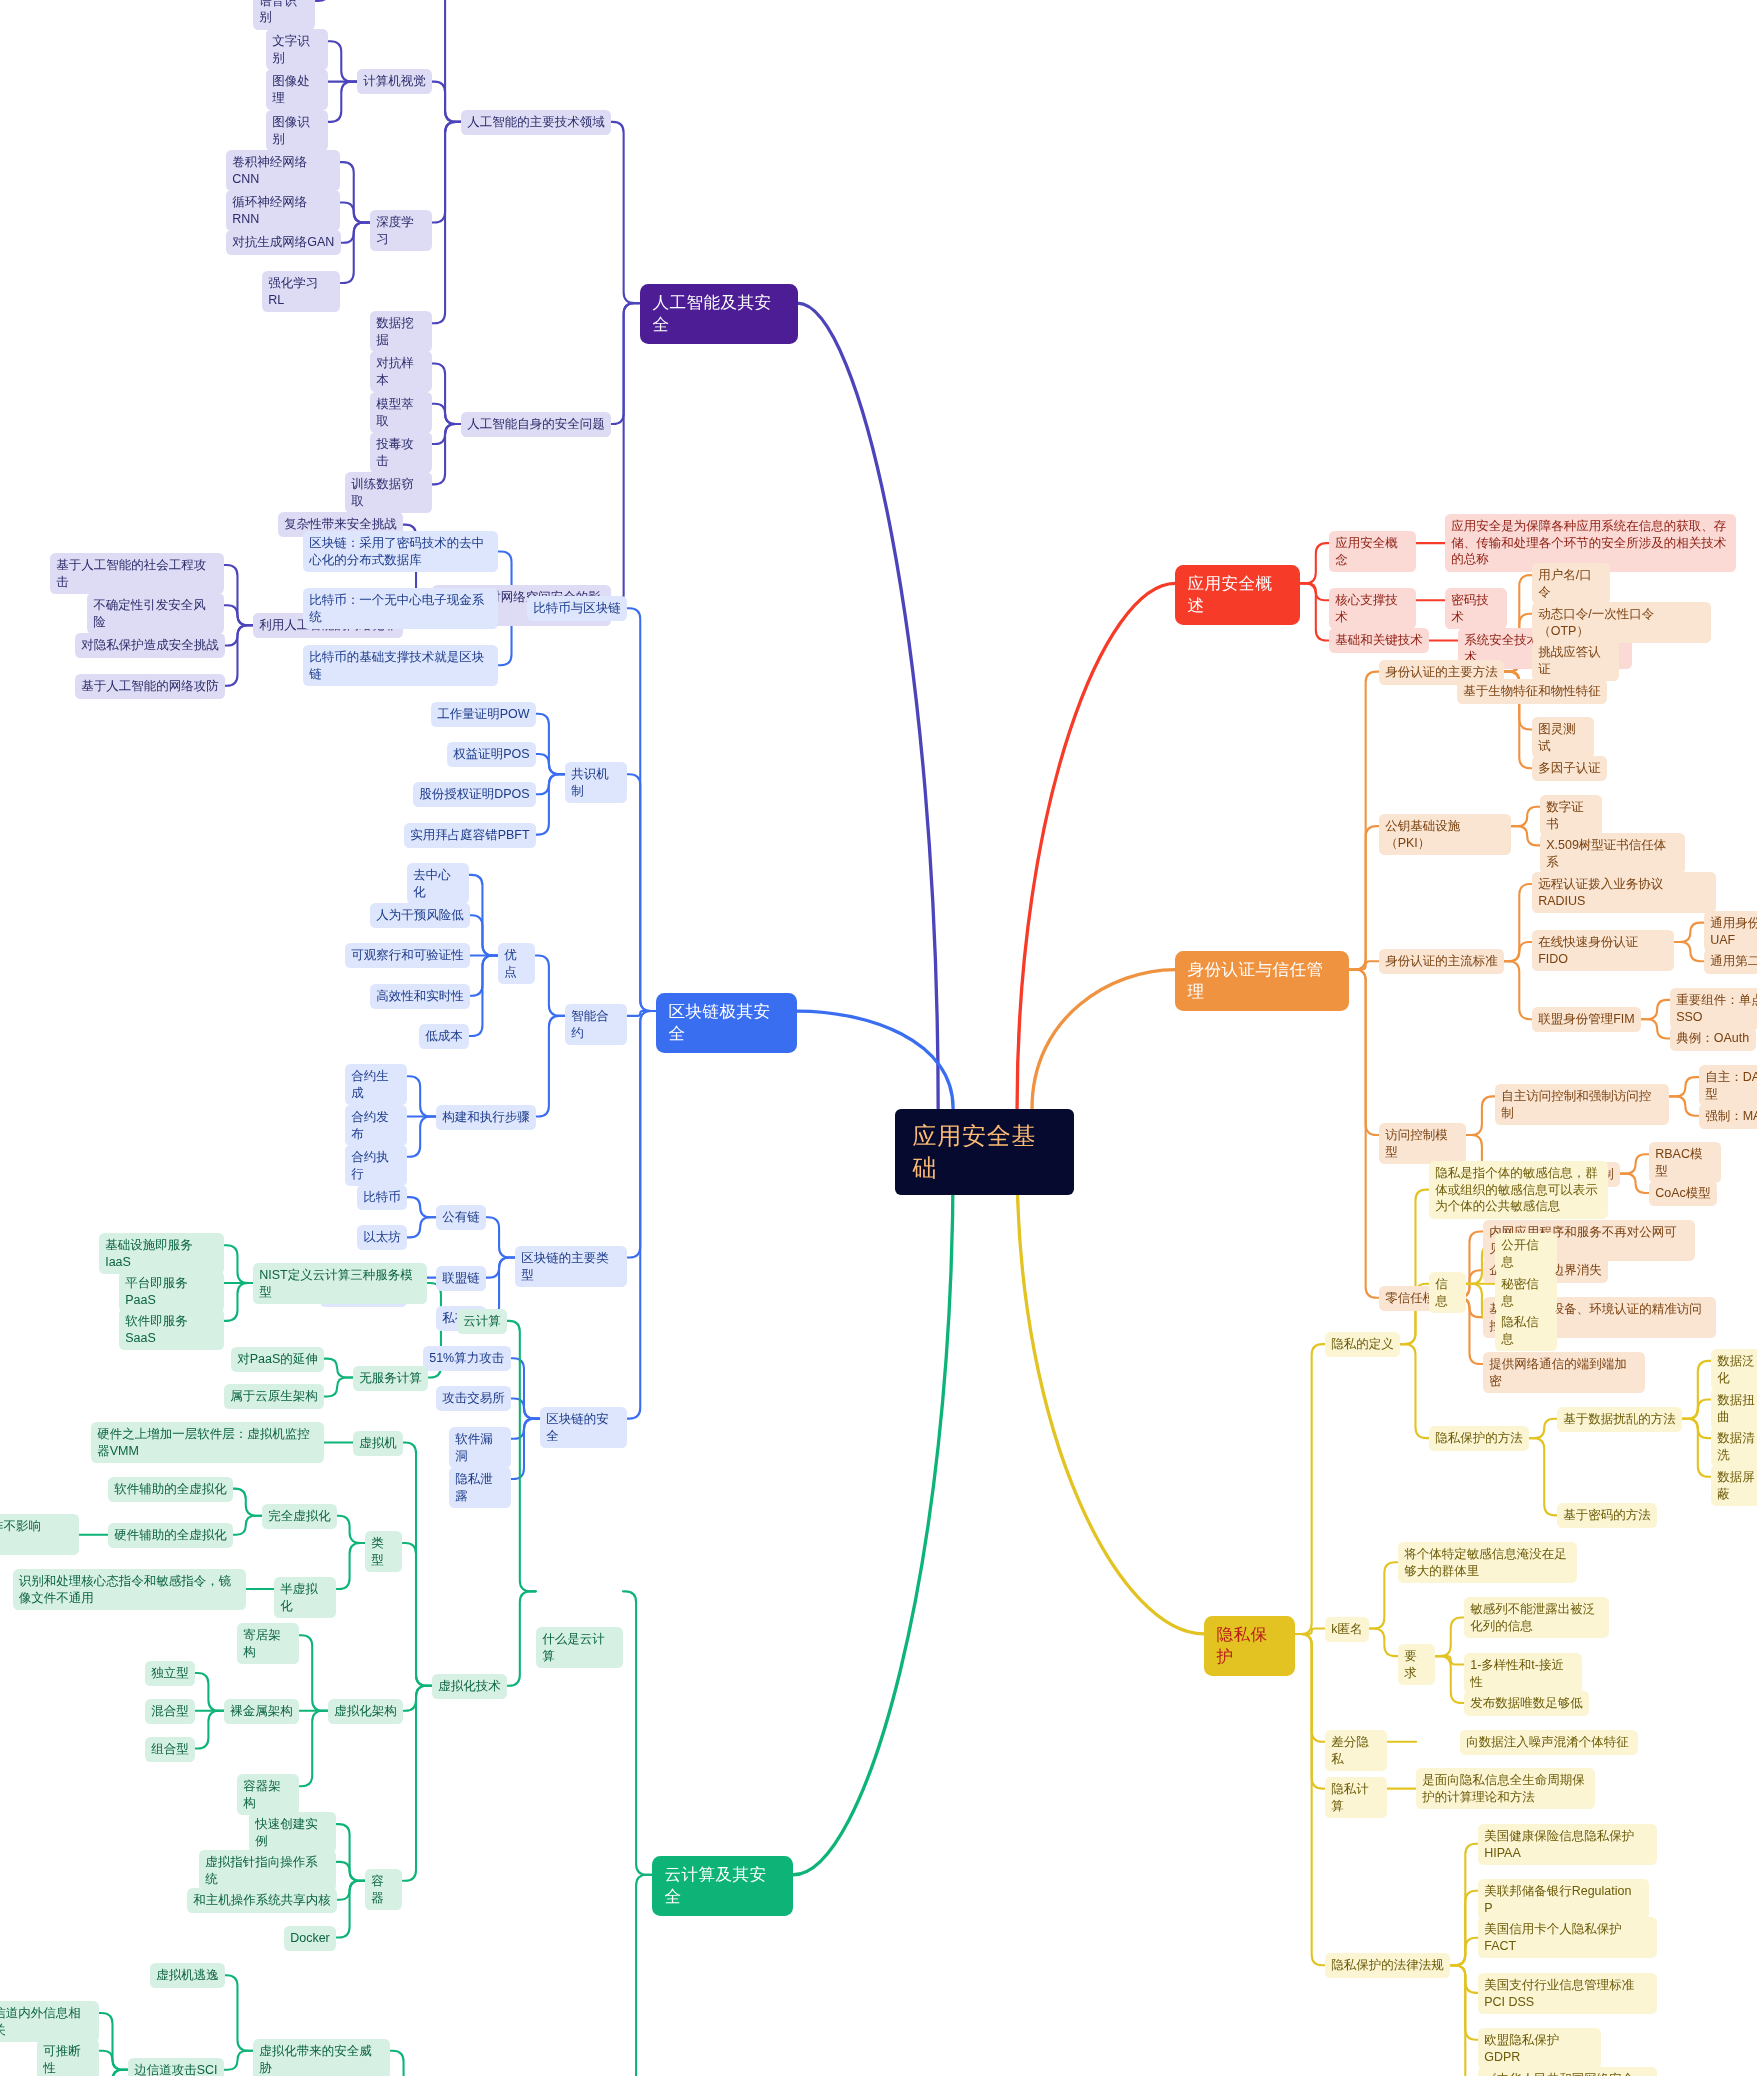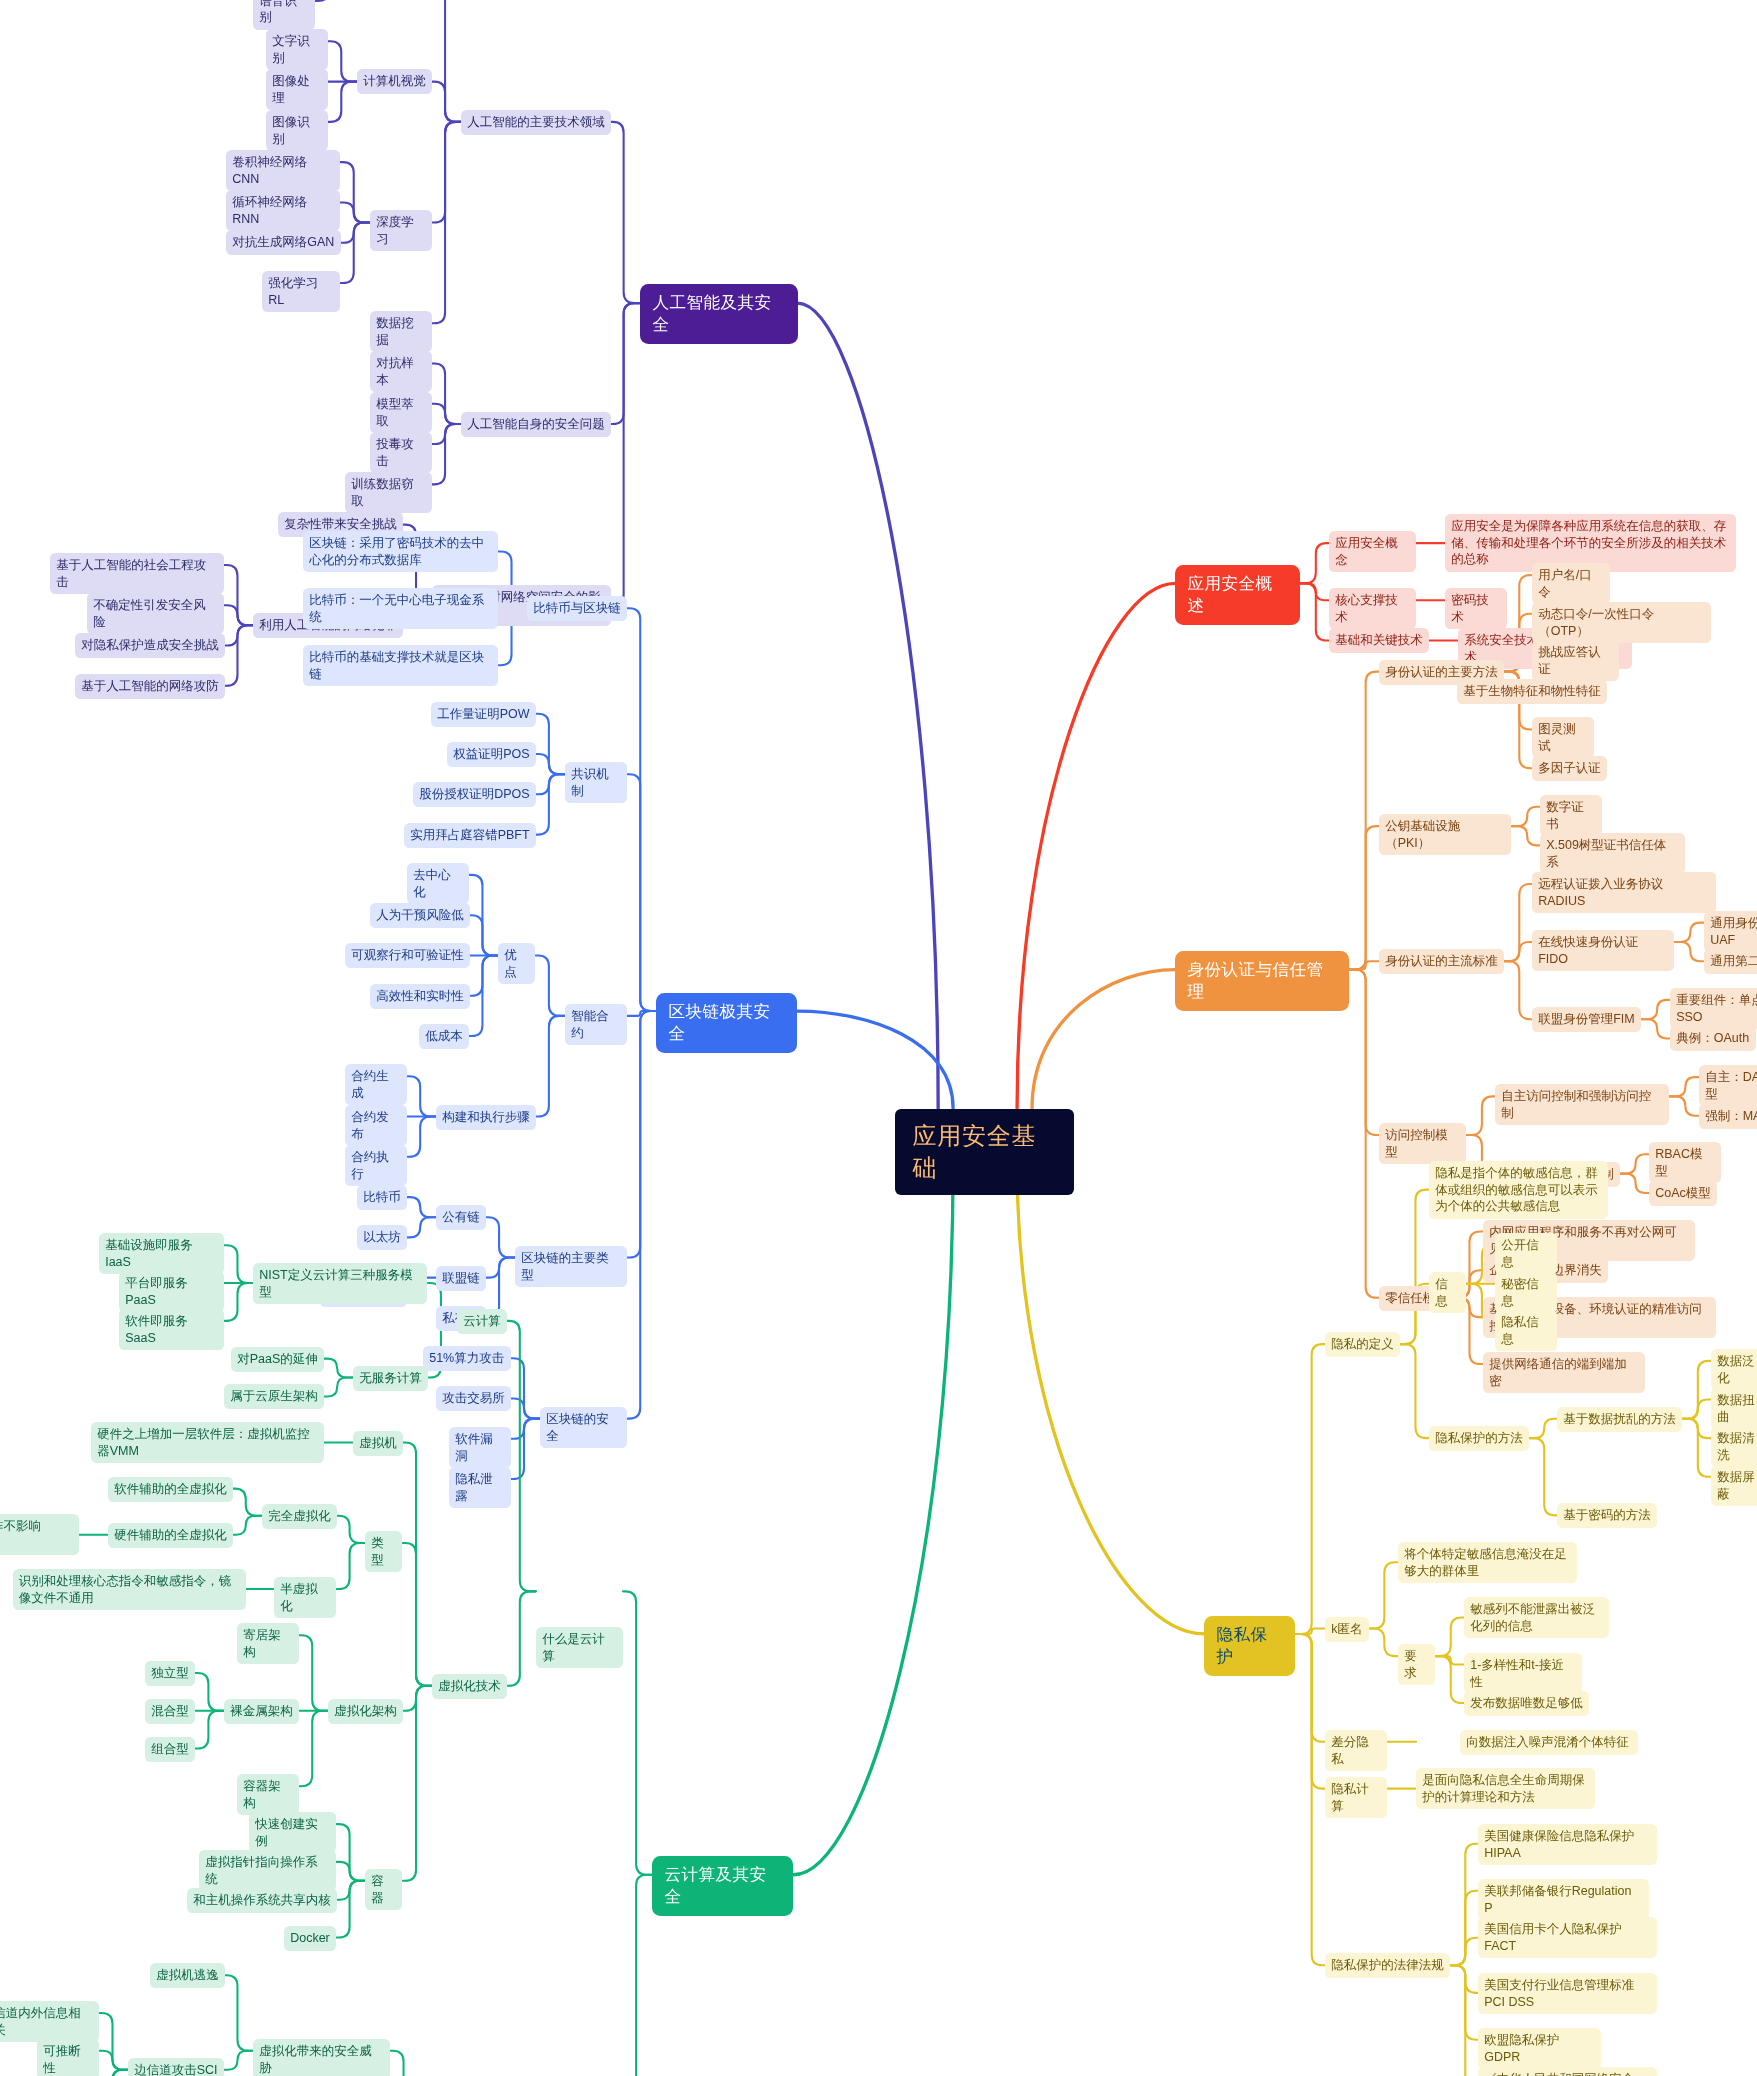--- a/index.html
+++ b/index.html
@@ -8,21 +8,21 @@
   svg.links{position:absolute;left:0;top:0;width:1758px;height:2454px;pointer-events:none;}
   .node{position:absolute;box-sizing:border-box;display:flex;align-items:center;
         border-radius:5.8px;padding:4.2px 7.5px;line-height:1.35;white-space:pre-wrap;}
   .root{background:#050a2e;color:#fdba74;font-size:24px;border-radius:6px;padding:10.8px 17.4px;
         letter-spacing:0.8px;}
   .main{color:#fff;font-size:16.6px;border-radius:8.3px;padding:7.5px 12.5px;letter-spacing:0.4px;}
   .m-ai{background:#4c1d95;}
   .m-bc{background:#3a6ef0;}
   .m-ov{background:#f73b29;}
   .m-id{background:#ef9341;}
-  .m-pr{background:#e2c321;color:#0c4a6e;}
+  .m-pr{background:#e2c321;color:#b91c1c;}
   .m-cc{background:#0eb477;}
   .sub{font-size:12.5px;border-radius:5.4px;padding:3.7px 6.2px;}
   .s-ai{background:#dedcf4;color:#2b2b6b;}
   .s-bc{background:#dee6fd;color:#1b3a8a;}
   .s-ov{background:#fbd9d5;color:#8d1c10;}
   .s-id{background:#fae4d2;color:#7a4210;}
   .s-pr{background:#fbf5d3;color:#6b5a07;}
   .s-cc{background:#d6f1e3;color:#0b6244;}
 </style>
 </head>

